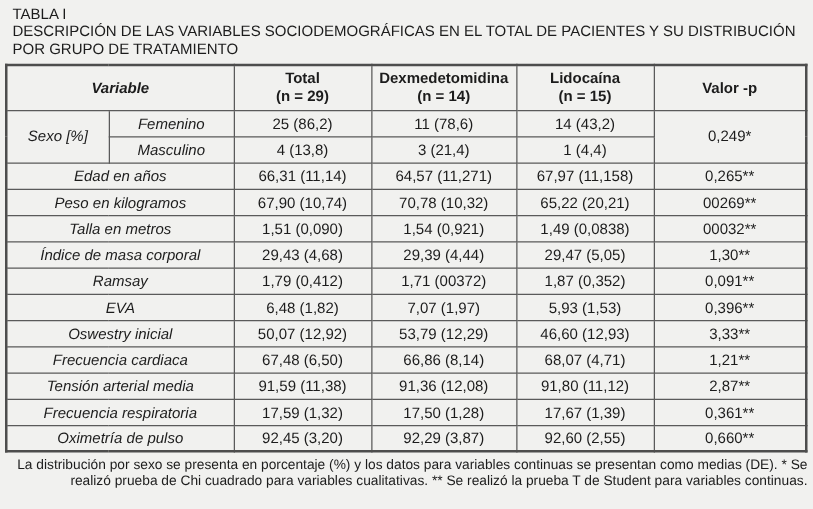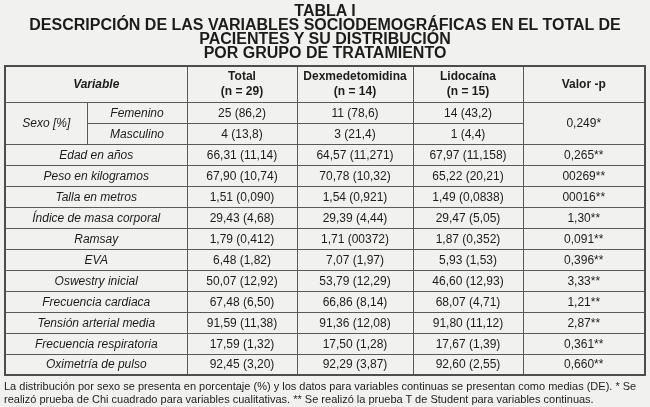--- a/index.html
+++ b/index.html
@@ -6,24 +6,24 @@
   html, body { margin: 0; padding: 0; }
   body {
     width: 650px;
     height: 407px;
     background: #f1f1ef;
     font-family: "Liberation Sans", sans-serif;
     color: #1c1c1c;
     overflow: hidden;
   }
   .caption {
-    text-align: center;
+    text-align: left;
     padding: 4px 10px 2px;
-    font-weight: bold;
-    font-size: 16px;
+    font-weight: normal;
+    font-size: 12px;
     line-height: 14px;
   }
   .pre { white-space: pre-line; }
   table {
     width: 640px;
     margin: 3px auto 0;
     border-collapse: collapse;
     border: 2px solid #4d4d4d;
     font-size: 12px;
     table-layout: fixed;
@@ -43,21 +43,21 @@
     line-height: 15px;
     height: 36px;
   }
   .var { font-style: italic; }
   th.var-head { font-style: italic; }
   .footnotes {
     width: 642px;
     margin: 4px auto 0;
     font-size: 11px;
     line-height: 13px;
-    text-align: left;
+    text-align: right;
   }
 </style>
 </head>
 <body>
 
 <div class="page">
 
   <div class="caption">
     <div class="caption-title">TABLA I</div>
     <div class="caption-subtitle pre">DESCRIPCIÓN DE LAS VARIABLES SOCIODEMOGRÁFICAS EN EL TOTAL DE PACIENTES Y SU DISTRIBUCIÓN
@@ -113,21 +113,21 @@
         <td>67,90 (10,74)</td>
         <td>70,78 (10,32)</td>
         <td>65,22 (20,21)</td>
         <td>00269**</td>
       </tr>
       <tr>
         <td colspan="2" class="var">Talla en metros</td>
         <td>1,51 (0,090)</td>
         <td>1,54 (0,921)</td>
         <td>1,49 (0,0838)</td>
-        <td>00016**</td>
+        <td>00032**</td>
       </tr>
       <tr>
         <td colspan="2" class="var">Índice de masa corporal</td>
         <td>29,43 (4,68)</td>
         <td>29,39 (4,44)</td>
         <td>29,47 (5,05)</td>
         <td>1,30**</td>
       </tr>
       <tr>
         <td colspan="2" class="var">Ramsay</td>

